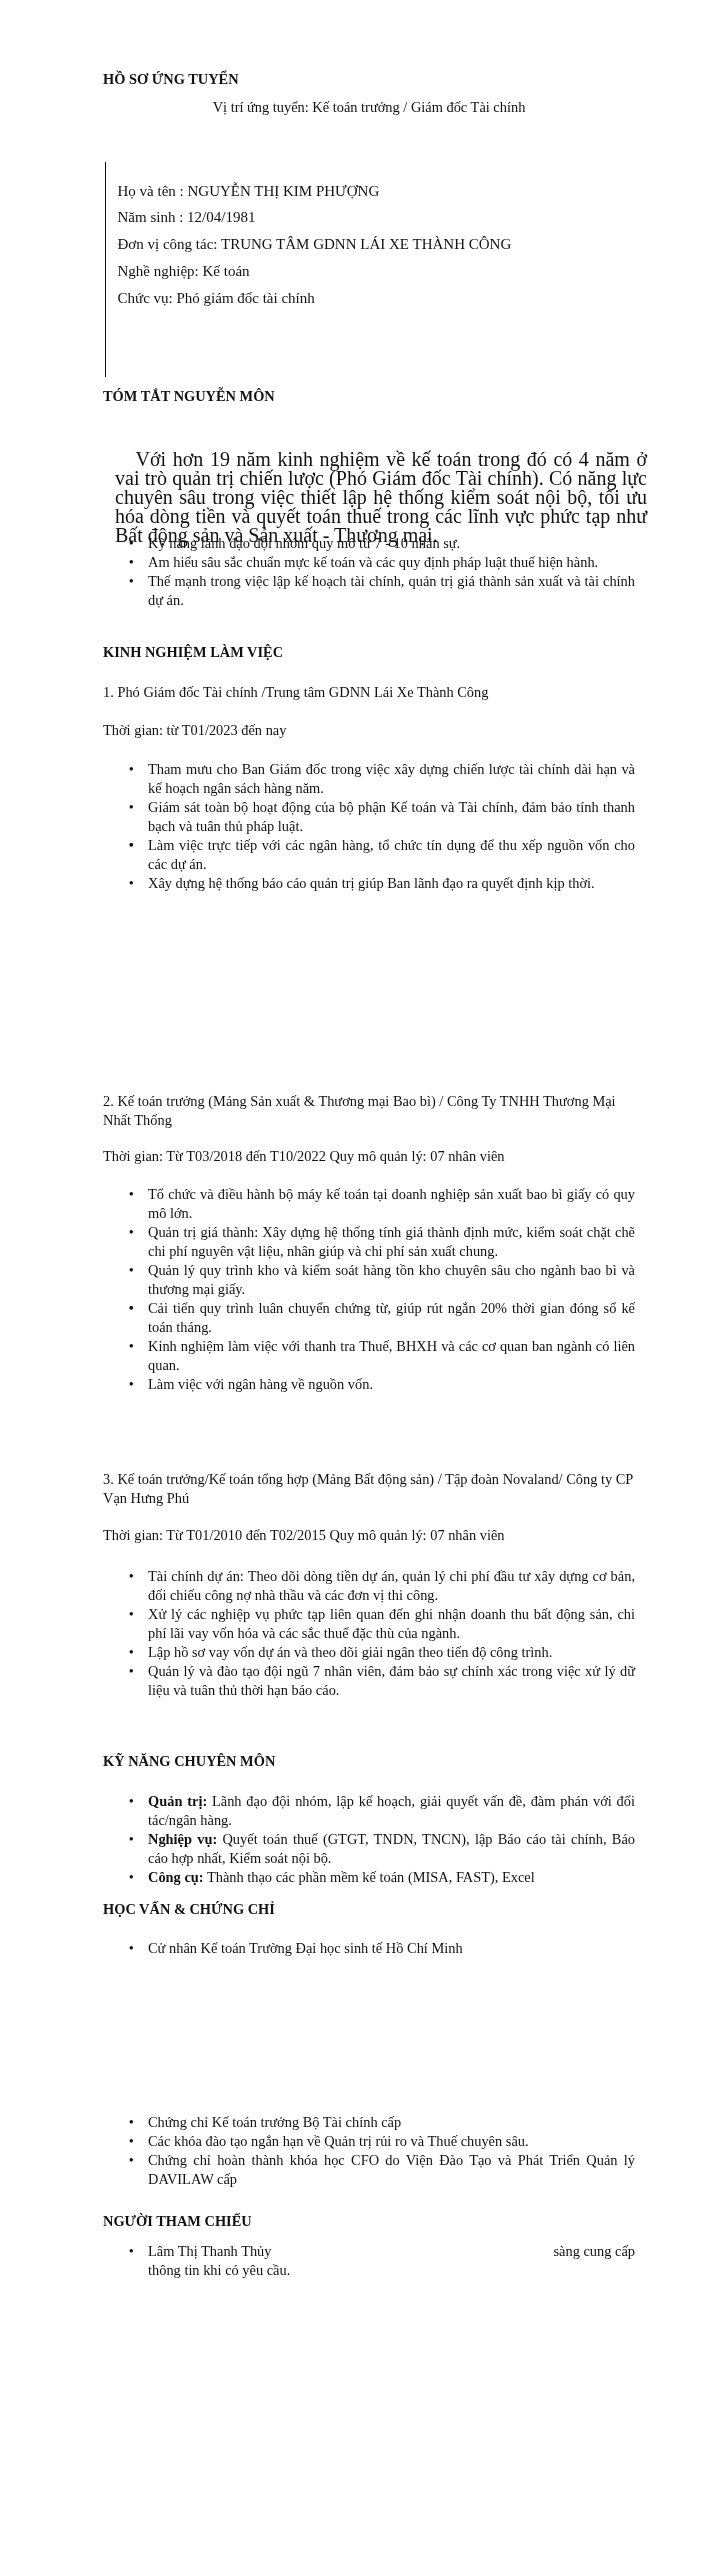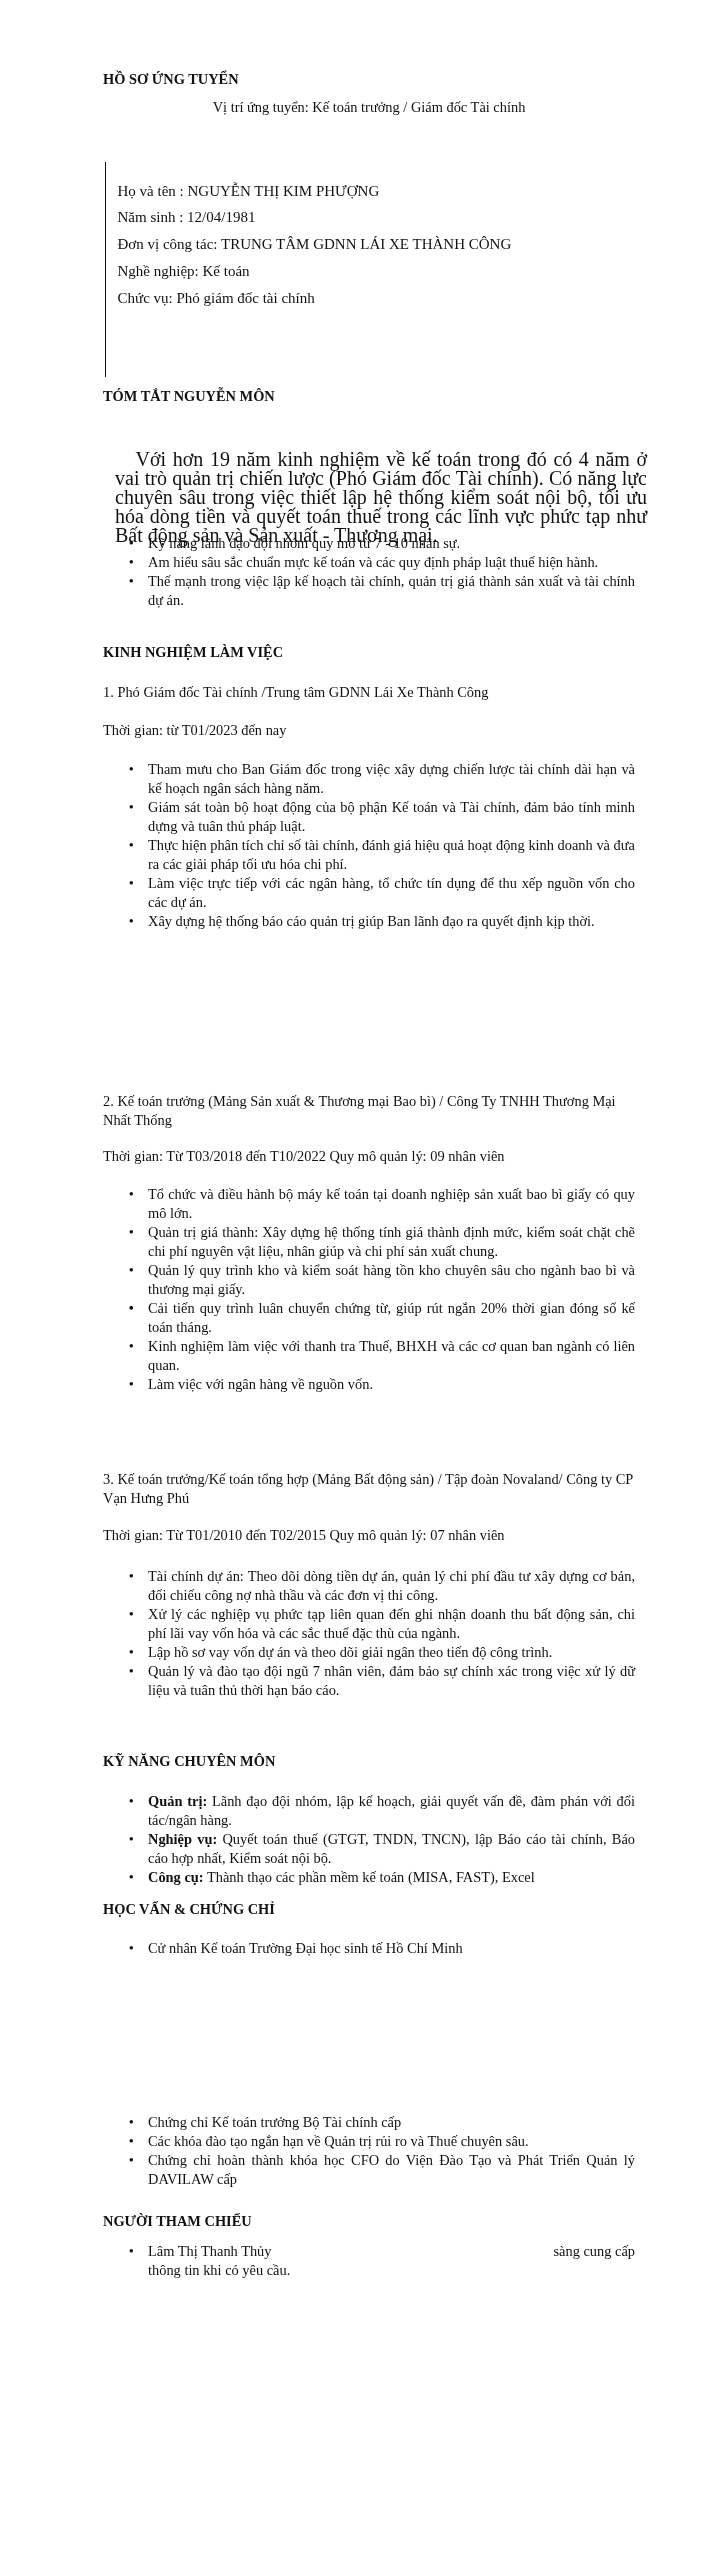--- a/index.html
+++ b/index.html
@@ -78,28 +78,28 @@
     <li><span class="dot">•</span><span>Am hiểu sâu sắc chuẩn mực kế toán và các quy định pháp luật thuế hiện hành.</span></li>
     <li><span class="dot">•</span><span>Thế mạnh trong việc lập kế hoạch tài chính, quản trị giá thành sản xuất và tài chính dự án.</span></li>
   </ul>
 
   <div class="h2" style="top:644px">KINH NGHIỆM LÀM VIỆC</div>
 
   <p class="line" style="top:683px">1. Phó Giám đốc Tài chính /Trung tâm GDNN Lái Xe Thành Công</p>
   <p class="line" style="top:721px">Thời gian: từ T01/2023 đến nay</p>
   <ul class="blist" style="top:760px">
     <li><span class="dot">•</span><span>Tham mưu cho Ban Giám đốc trong việc xây dựng chiến lược tài chính dài hạn và kế hoạch ngân sách hàng năm.</span></li>
-    <li><span class="dot">•</span><span>Giám sát toàn bộ hoạt động của bộ phận Kế toán và Tài chính, đảm bảo tính minh dựng và tuân thủ pháp luật.</span></li>
-    <li><span class="dot">•</span><span>Thực hiện phân tích chỉ số tài chính, đánh giá hiệu quả hoạt động kinh doanh và đưa ra các giải pháp tối ưu hóa chi phí.</span></li>
+    <li><span class="dot">•</span><span>Giám sát toàn bộ hoạt động của bộ phận Kế toán và Tài chính, đảm bảo tính thanh bạch và tuân thủ pháp luật.</span></li>
+    <li><span class="dot">•</span></li>
     <li><span class="dot">•</span><span>Làm việc trực tiếp với các ngân hàng, tổ chức tín dụng để thu xếp nguồn vốn cho các dự án.</span></li>
     <li><span class="dot">•</span><span>Xây dựng hệ thống báo cáo quản trị giúp Ban lãnh đạo ra quyết định kịp thời.</span></li>
   </ul>
 
   <p class="line" style="top:1092px">2. Kế toán trưởng (Mảng Sản xuất &amp; Thương mại Bao bì) / Công Ty TNHH Thương Mại Nhất Thống</p>
-  <p class="line" style="top:1147px">Thời gian: Từ T03/2018 đến T10/2022 Quy mô quản lý: 09 nhân viên</p>
+  <p class="line" style="top:1147px">Thời gian: Từ T03/2018 đến T10/2022 Quy mô quản lý: 07 nhân viên</p>
   <ul class="blist" style="top:1185px">
     <li><span class="dot">•</span><span>Tổ chức và điều hành bộ máy kế toán tại doanh nghiệp sản xuất bao bì giấy có quy mô lớn.</span></li>
     <li><span class="dot">•</span><span>Quản trị giá thành: Xây dựng hệ thống tính giá thành định mức, kiểm soát chặt chẽ chi phí nguyên vật liệu, nhân giúp và chi phí sản xuất chung.</span></li>
     <li><span class="dot">•</span><span>Quản lý quy trình kho và kiểm soát hàng tồn kho chuyên sâu cho ngành bao bì và thương mại giấy.</span></li>
     <li><span class="dot">•</span></li>
     <li><span class="dot">•</span><span>Cải tiến quy trình luân chuyển chứng từ, giúp rút ngắn 20% thời gian đóng sổ kế toán tháng.</span></li>
     <li><span class="dot">•</span><span>Kinh nghiệm làm việc với thanh tra Thuế, BHXH và các cơ quan ban ngành có liên quan.</span></li>
     <li><span class="dot">•</span><span>Làm việc với ngân hàng về nguồn vốn.</span></li>
   </ul>
 

